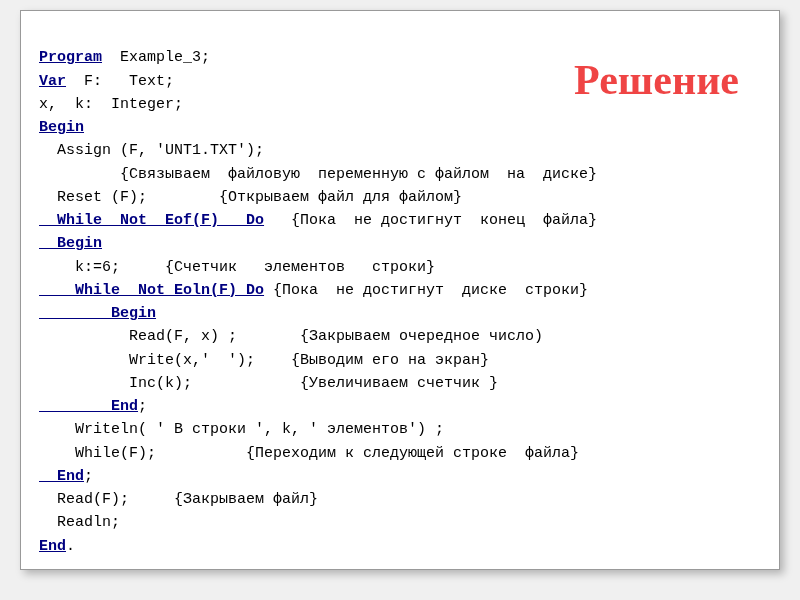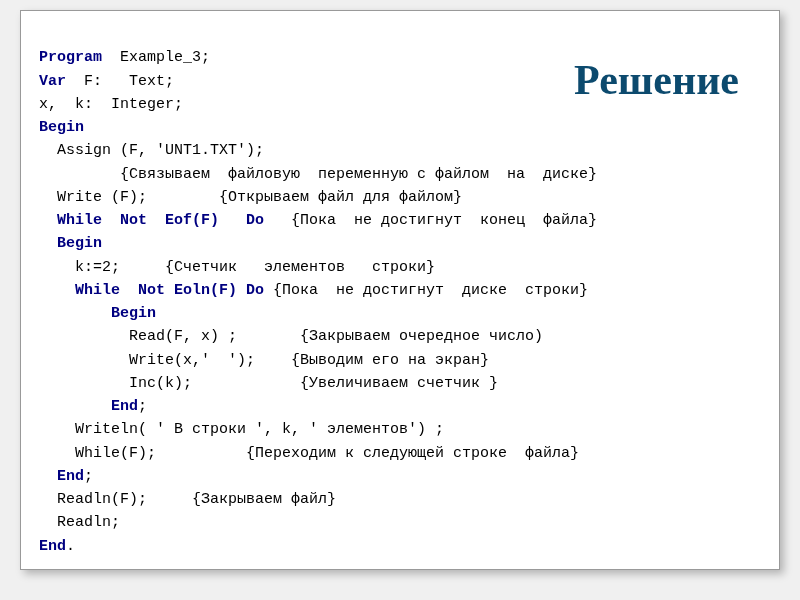--- a/index.html
+++ b/index.html
@@ -21,54 +21,54 @@
     padding: 12px 18px;
     box-sizing: border-box;
     position: relative;
   }
   .title {
     position: absolute;
     top: 45px;
     right: 40px;
     font-family: "Times New Roman", serif;
     font-size: 42px;
-    color: #0c4a6e;
+    color: #ef4444;
     font-weight: bold;
   }
   .code {
     font-size: 15px;
     line-height: 1.55;
     white-space: pre;
     color: #000;
   }
-  .kw { color: #000080; font-weight: bold; }
+  .kw { color: #000080; font-weight: bold; text-decoration: underline; }
 </style>
 </head>
 <body>
 
 <div class="slide">
   <div class="title">Решение</div>
 
   <div class="code">
 <span class="kw">Program</span><span>  Example_3;</span>
 <span class="kw">Var</span><span>  F:   Text;</span>
 <span>x,  k:  Integer;</span>
 <span class="kw">Begin</span>
 <span>  Assign (F, 'UNT1.TXT');</span>
 <span>         {Связываем  файловую  переменную с файлом  на  диске}</span>
-<span>  Write (F);</span><span>        {Открываем файл для файлом}</span>
+<span>  Reset (F);</span><span>        {Открываем файл для файлом}</span>
 <span class="kw">  While  Not  Eof(F)   Do</span><span>   {Пока  не достигнут  конец  файла}</span>
 <span class="kw">  Begin</span>
-<span>    k:=2;</span><span>     {Счетчик   элементов   строки}</span>
+<span>    k:=6;</span><span>     {Счетчик   элементов   строки}</span>
 <span class="kw">    While  Not Eoln(F) Do</span><span> {Пока  не достигнут  диске  строки}</span>
 <span class="kw">        Begin</span>
 <span>          Read(F, x) ;</span><span>       {Закрываем очередное число)</span>
 <span>          Write(x,'  ');</span><span>    {Выводим его на экран}</span>
 <span>          Inc(k);</span><span>            {Увеличиваем счетчик }</span>
 <span class="kw">        End</span><span>;</span>
 <span>    Writeln( ' В строки ', k, ' элементов') ;</span>
 <span>    While(F);</span><span>          {Переходим к следующей строке  файла}</span>
 <span class="kw">  End</span><span>;</span>
-<span>  Readln(F);</span><span>     {Закрываем файл}</span>
+<span>  Read(F);</span><span>     {Закрываем файл}</span>
 <span>  Readln;</span>
 <span class="kw">End</span><span>.</span>
   </div>
 </div>
 
 </body></html>

